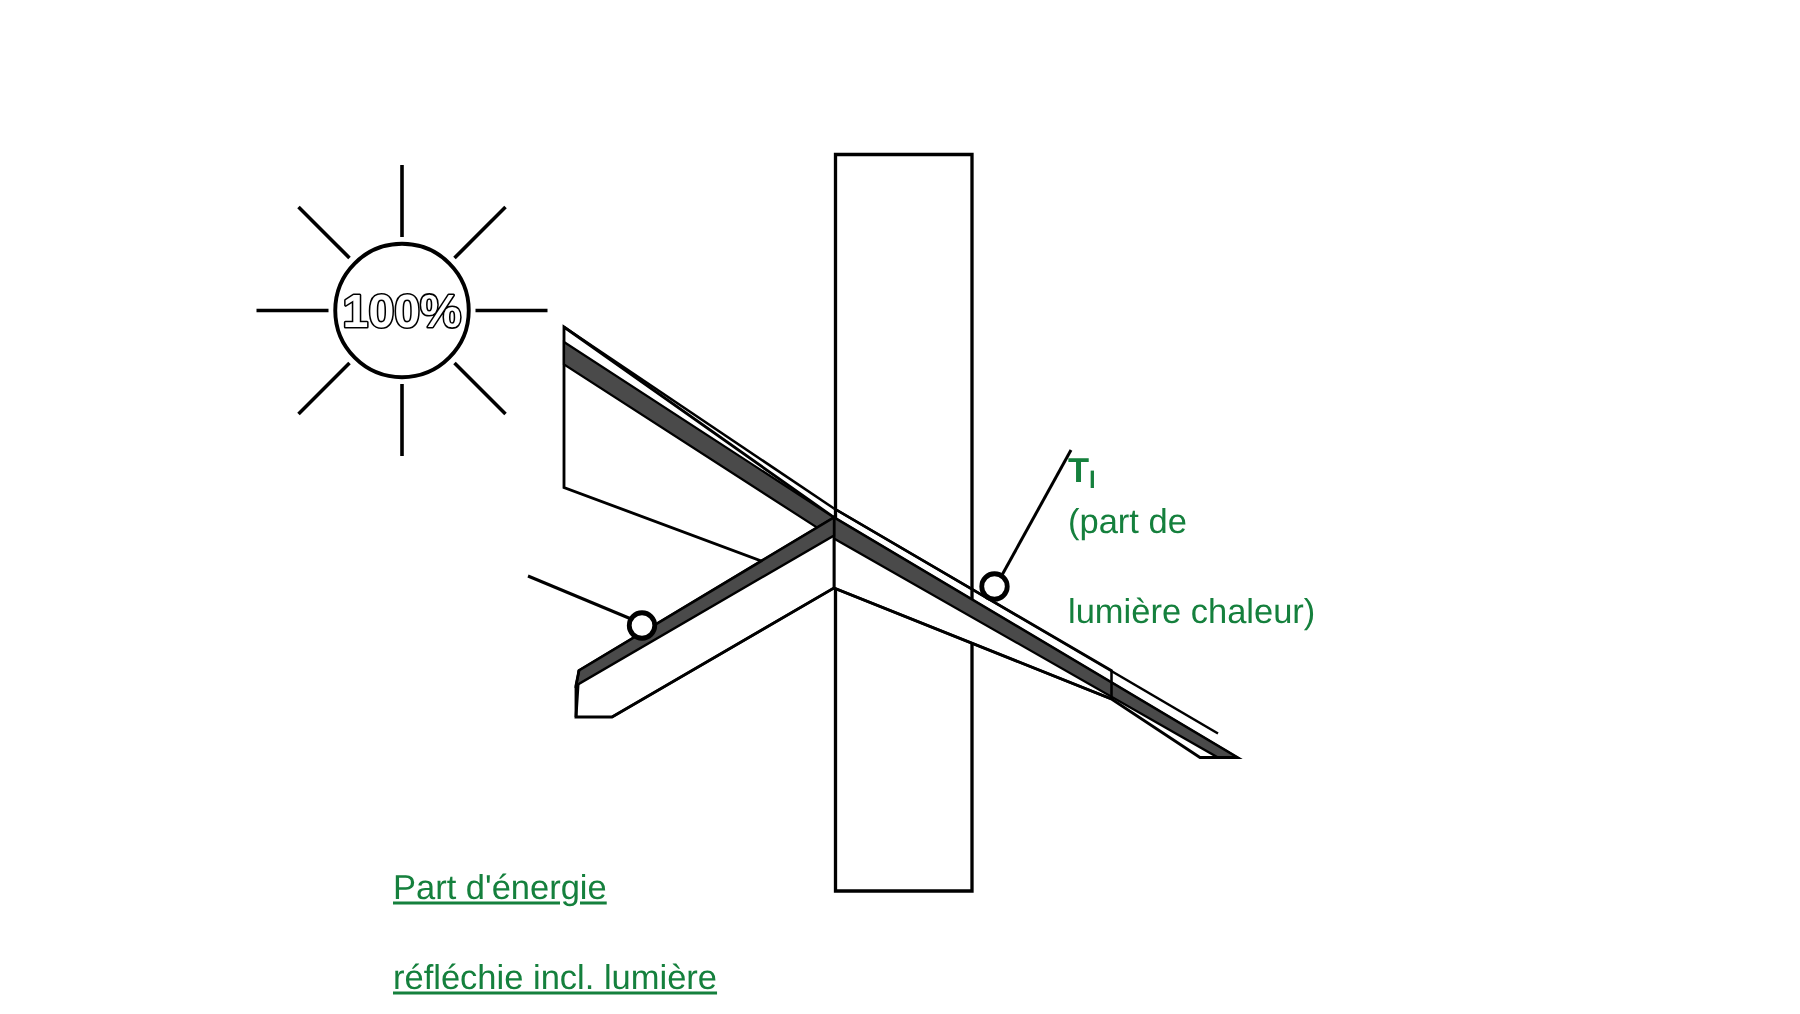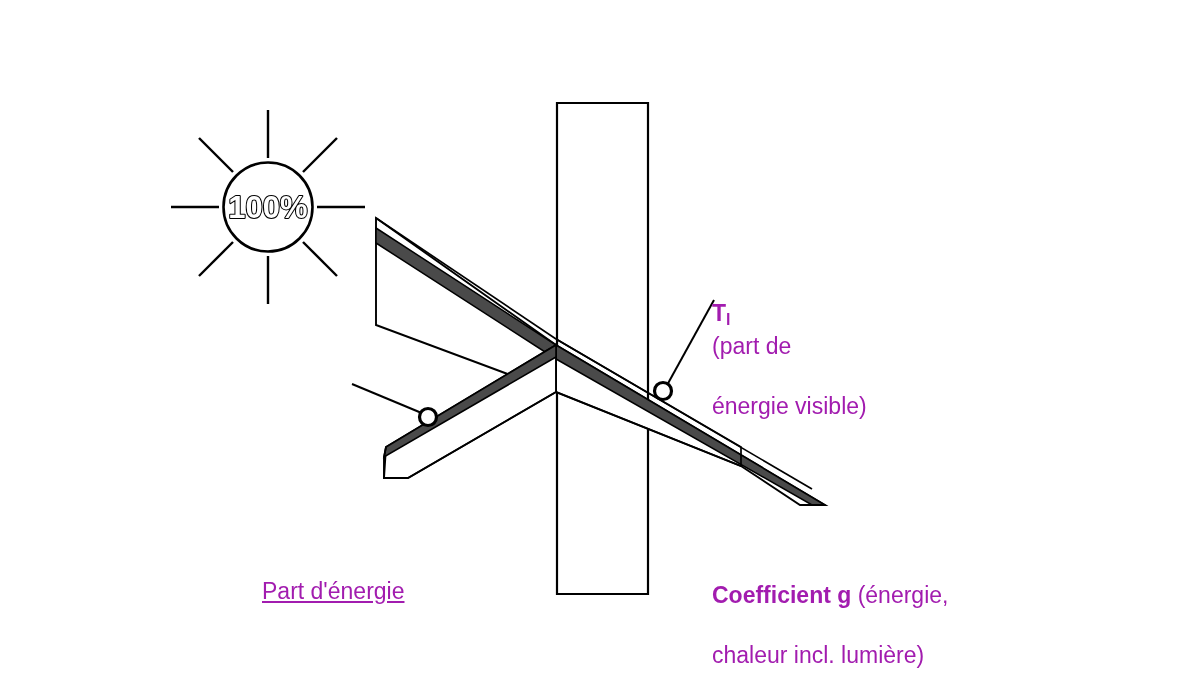--- a/index.html
+++ b/index.html
@@ -23,21 +23,21 @@
     top: 0;
     width: 1200px;
     height: 676px;
     display: block;
   }
   .label-block {
     position: absolute;
     font-family: "Liberation Sans", sans-serif;
     font-size: 23px;
     line-height: 30px;
-    color: #a21caf;
+    color: #15803d;
     white-space: pre-line;
   }
   .label-strong {
     font-weight: bold;
   }
   .label-sub {
     font-weight: bold;
     font-size: 16px;
     vertical-align: baseline;
     position: relative;
@@ -122,25 +122,22 @@
 
     <circle cx="428" cy="417" r="8.5" fill="#ffffff" stroke="#000000" stroke-width="3.2"></circle>
     <circle cx="663" cy="391" r="8.5" fill="#ffffff" stroke="#000000" stroke-width="3.2"></circle>
 
   </svg>
 
 
   <div class="label-block" id="label-tl">
     <span class="label-strong">T</span><span class="label-sub">l</span>
     <span>(part de</span><br>
-    <span>énergie visible)</span>
+    <span>lumière chaleur)</span>
   </div>
 
   <div class="label-block" id="label-energy-reflected">
     <span>Part d'énergie</span><br>
+    <span>réfléchie incl. lumière</span>
   </div>
 
-  <div class="label-block" id="label-coefficient-g">
-    <span class="label-strong">Coefficient g</span><span> (énergie,</span><br>
-    <span>chaleur incl. lumière)</span>
-  </div>
 
 </div>
 
 </body></html>

